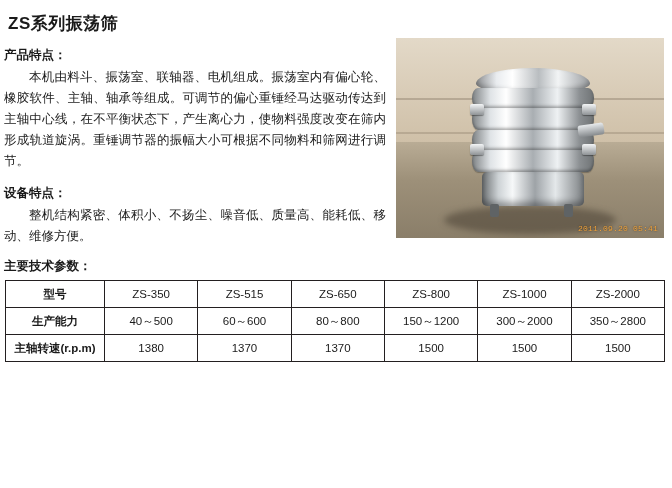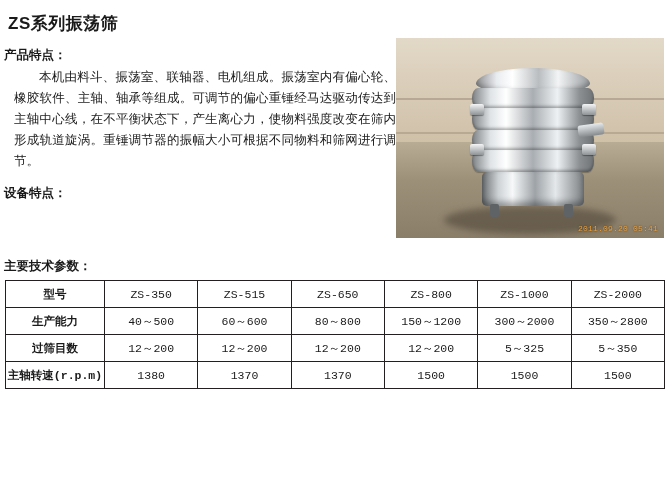--- a/index.html
+++ b/index.html
@@ -37,21 +37,21 @@
   }
   .para {
     position: absolute;
     font-size: 12.5px;
     line-height: 21px;
     color: #1a1a1a;
     text-indent: 2em;
     text-align: justify;
   }
   #feature-head { left: 4px; top: 47px; }
-  #feature-text { left: 4px; top: 67px; width: 382px; margin-left: 10px; }
+  #feature-text { left: 4px; top: 67px; width: 382px; }
   #equip-head { left: 4px; top: 185px; }
   #equip-text { left: 4px; top: 205px; width: 382px; }
   #spec-head { left: 4px; top: 258px; }
 
   
   .photo {
     position: absolute;
     left: 396px;
     top: 38px;
     width: 268px;
@@ -161,21 +161,20 @@
   }
 
   
   table.spec {
     position: absolute;
     left: 5px;
     top: 280px;
     width: 660px;
     border-collapse: collapse;
     table-layout: fixed;
-    font-family: Liberation Mono, monospace;
   }
   table.spec th, table.spec td {
     border: 1px solid #231f20;
     text-align: center;
     font-size: 11.5px;
     height: 26px;
     padding: 0 1px;
     color: #1a1a1a;
     font-weight: normal;
     white-space: nowrap;
@@ -193,20 +192,21 @@
 <body>
 
 <div class="page">
 
   <div class="title">ZS系列振荡筛</div>
 
   <div class="section-head" id="feature-head">产品特点：</div>
   <div class="para" id="feature-text">本机由料斗、振荡室、联轴器、电机组成。振荡室内有偏心轮、橡胶软件、主轴、轴承等组成。可调节的偏心重锤经马达驱动传达到主轴中心线，在不平衡状态下，产生离心力，使物料强度改变在筛内形成轨道旋涡。重锤调节器的振幅大小可根据不同物料和筛网进行调节。</div>
 
   <div class="section-head" id="equip-head">设备特点：</div>
+  <div class="para" id="equip-text">整机结构紧密、体积小、不扬尘、噪音低、质量高、能耗低、移动、维修方便。</div>
 
   <div class="section-head" id="spec-head">主要技术参数：</div>
 
   <div class="photo">
     <div class="sky"></div>
     <div class="wall-line"></div>
     <div class="wall-line2"></div>
     <div class="ground"></div>
     <div class="floor-shadow"></div>
     <div class="machine">
@@ -243,29 +243,20 @@
       <tr>
         <td>生产能力</td>
         <td>40～500</td>
         <td>60～600</td>
         <td>80～800</td>
         <td>150～1200</td>
         <td>300～2000</td>
         <td>350～2800</td>
       </tr>
       <tr>
-        <td>过筛目数</td>
-        <td>12～200</td>
-        <td>12～200</td>
-        <td>12～200</td>
-        <td>12～200</td>
-        <td>5～325</td>
-        <td>5～350</td>
-      </tr>
-      <tr>
         <td>主轴转速(r.p.m)</td>
         <td>1380</td>
         <td>1370</td>
         <td>1370</td>
         <td>1500</td>
         <td>1500</td>
         <td>1500</td>
       </tr>
     </tbody>
   </table>

